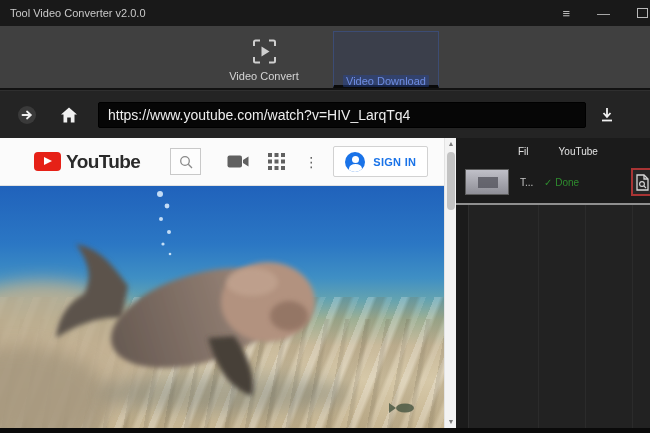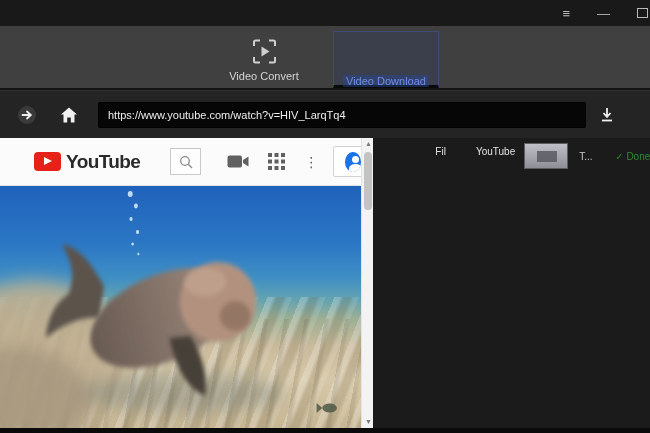--- a/index.html
+++ b/index.html
@@ -17,21 +17,21 @@
   .tabbar { height:64px; background:#404040; border-bottom:2px solid #121212; display:flex; justify-content:center; gap:16px; padding-top:5px; flex:0 0 auto; }
   .tab { width:106px; display:flex; flex-direction:column; align-items:center; justify-content:center; gap:5px; }
   .tab-label { font-size:11px; color:#d4d4d4; white-space:nowrap; }
   .tab.active { border:1px solid #3c4c74; background:rgba(38,60,120,0.20); border-bottom:3px solid #0a0a0a;gap:45px; }
   .tab.active .tab-label { color:#6d8ce2; background:rgba(40,70,150,0.45); padding:0 3px; border-radius:1px; }
 
   
   .toolbar { height:48px; background:#242424; border-top:1px solid #2f2f2f; display:flex; align-items:center; padding:0 14px; flex:0 0 auto; }
   .nav-icon { color:#ececec; display:flex; align-items:center; justify-content:center; width:26px; height:26px; }
   .home-gap { margin-left:16px; }
-  .url-input { margin-left:16px; width:488px; height:26px; background:#060606; border:1px solid #000; border-radius:2px; color:#ededed; font-size:11px; padding:0 9px; font-family:"Liberation Sans", sans-serif; outline:none; }
+  .url-input { margin-left:16px; width:488px; height:26px; background:#060606; border:1px solid #000; border-radius:2px; color:#ededed; font-size:14px; padding:0 9px; font-family:"Liberation Sans", sans-serif; outline:none; }
   .dl-btn { margin-left:auto; margin-right:16px; }
 
   
   .content { flex:1 1 auto; display:flex; min-height:0; }
   .footer-strip { flex:0 0 5px; background:#0a0a0a; }
 
   
   .browser { width:456px; position:relative; background:#ffffff; overflow:hidden; }
   .yt-header { height:48px; background:#fbfbfb; border-bottom:1px solid #e2e2e2; display:flex; align-items:center; padding-left:34px; }
   .yt-logo { display:flex; align-items:center; gap:5px; }
@@ -59,41 +59,42 @@
   
   .video { position:absolute; top:48px; left:0; right:12px; bottom:0; overflow:hidden;
     background:linear-gradient(180deg,#2062bb 0%,#2b77c4 24%,#3f8fc4 38%,#64a3b0 47%,#9daf94 55%,#c9ba9b 66%,#d6c8a8 80%,#c7b693 100%); }
   .ripples { position:absolute; left:0; right:0; top:46%; bottom:0; opacity:0.45;
     background:repeating-linear-gradient(112deg, rgba(255,255,255,0.5) 0 5px, rgba(125,110,80,0.45) 9px 15px, rgba(255,255,255,0.25) 19px 23px, transparent 23px 31px); }
   .ripples2 { position:absolute; left:0; right:0; top:55%; bottom:0; opacity:0.3;
     background:repeating-linear-gradient(100deg, rgba(90,80,60,0.5) 0 3px, transparent 6px 20px); }
   .dolphin-svg { position:absolute; inset:0; width:100%; height:100%; }
 
   
-  .panel { flex:1 1 auto; background:#1b1b1b; position:relative; display:flex; min-width:0; }
+  .panel { flex:1 1 auto; background:#1b1b1b; position:relative; display:flex; flex-direction:column; min-width:0; }
   .panel-head { height:26px; display:flex; align-items:center; font-size:10px; color:#e2e2e2; flex:0 0 auto; }
   .col-file { margin-left:62px; }
   .col-status { margin-left:30px; }
   .dl-row { height:36px; display:flex; align-items:center; padding-left:9px; flex:0 0 auto; }
   .thumb { width:44px; height:26px; background:linear-gradient(#c0c0c8 0%, #8e8e96 100%); border:1px solid #5c5c5c; position:relative; }
   .thumb::after { content:""; position:absolute; left:12px; top:7px; width:20px; height:11px; background:#55555e; opacity:0.8; }
   .dl-name { font-size:10px; color:#c6c6c6; margin-left:11px; width:24px; }
-  .dl-status { font-size:10px; color:#2e8b2e; margin-left:12px; width:64px; }
+  .dl-status { font-size:10px; color:#2e8b2e; margin-left:0; width:64px; }
   .dl-action { margin-left:auto; margin-right:-3px; width:22px; height:28px; border:2px solid #a83434; background:#262626; display:flex; align-items:center; justify-content:center; }
   .panel-sep { height:2px; background:#8f8f8f; margin-top:3px; flex:0 0 auto; }
   .table-area { flex:1 1 auto; background:#222222; margin-left:12px; border-left:1px solid #2d2d2d; position:relative; }
   .tcol { position:absolute; top:0; bottom:0; width:1px; background:#2b2b2b; }
   .tcol1 { left:38%; } .tcol2 { left:64%; } .tcol3 { left:90%; }
 </style>
 </head>
 <body>
 
 <div class="window">
 
   <div class="titlebar">
+    <span class="title">Tool Video Converter v2.0.0</span>
     <div class="win-controls">
       <span class="ctrl">≡</span>
       <span class="ctrl">—</span>
       <span class="ctrl-max-shape"></span>
     </div>
   </div>
 
   <div class="tabbar">
     <div class="tab">
       <svg width="27" height="27" viewBox="0 0 27 27">

